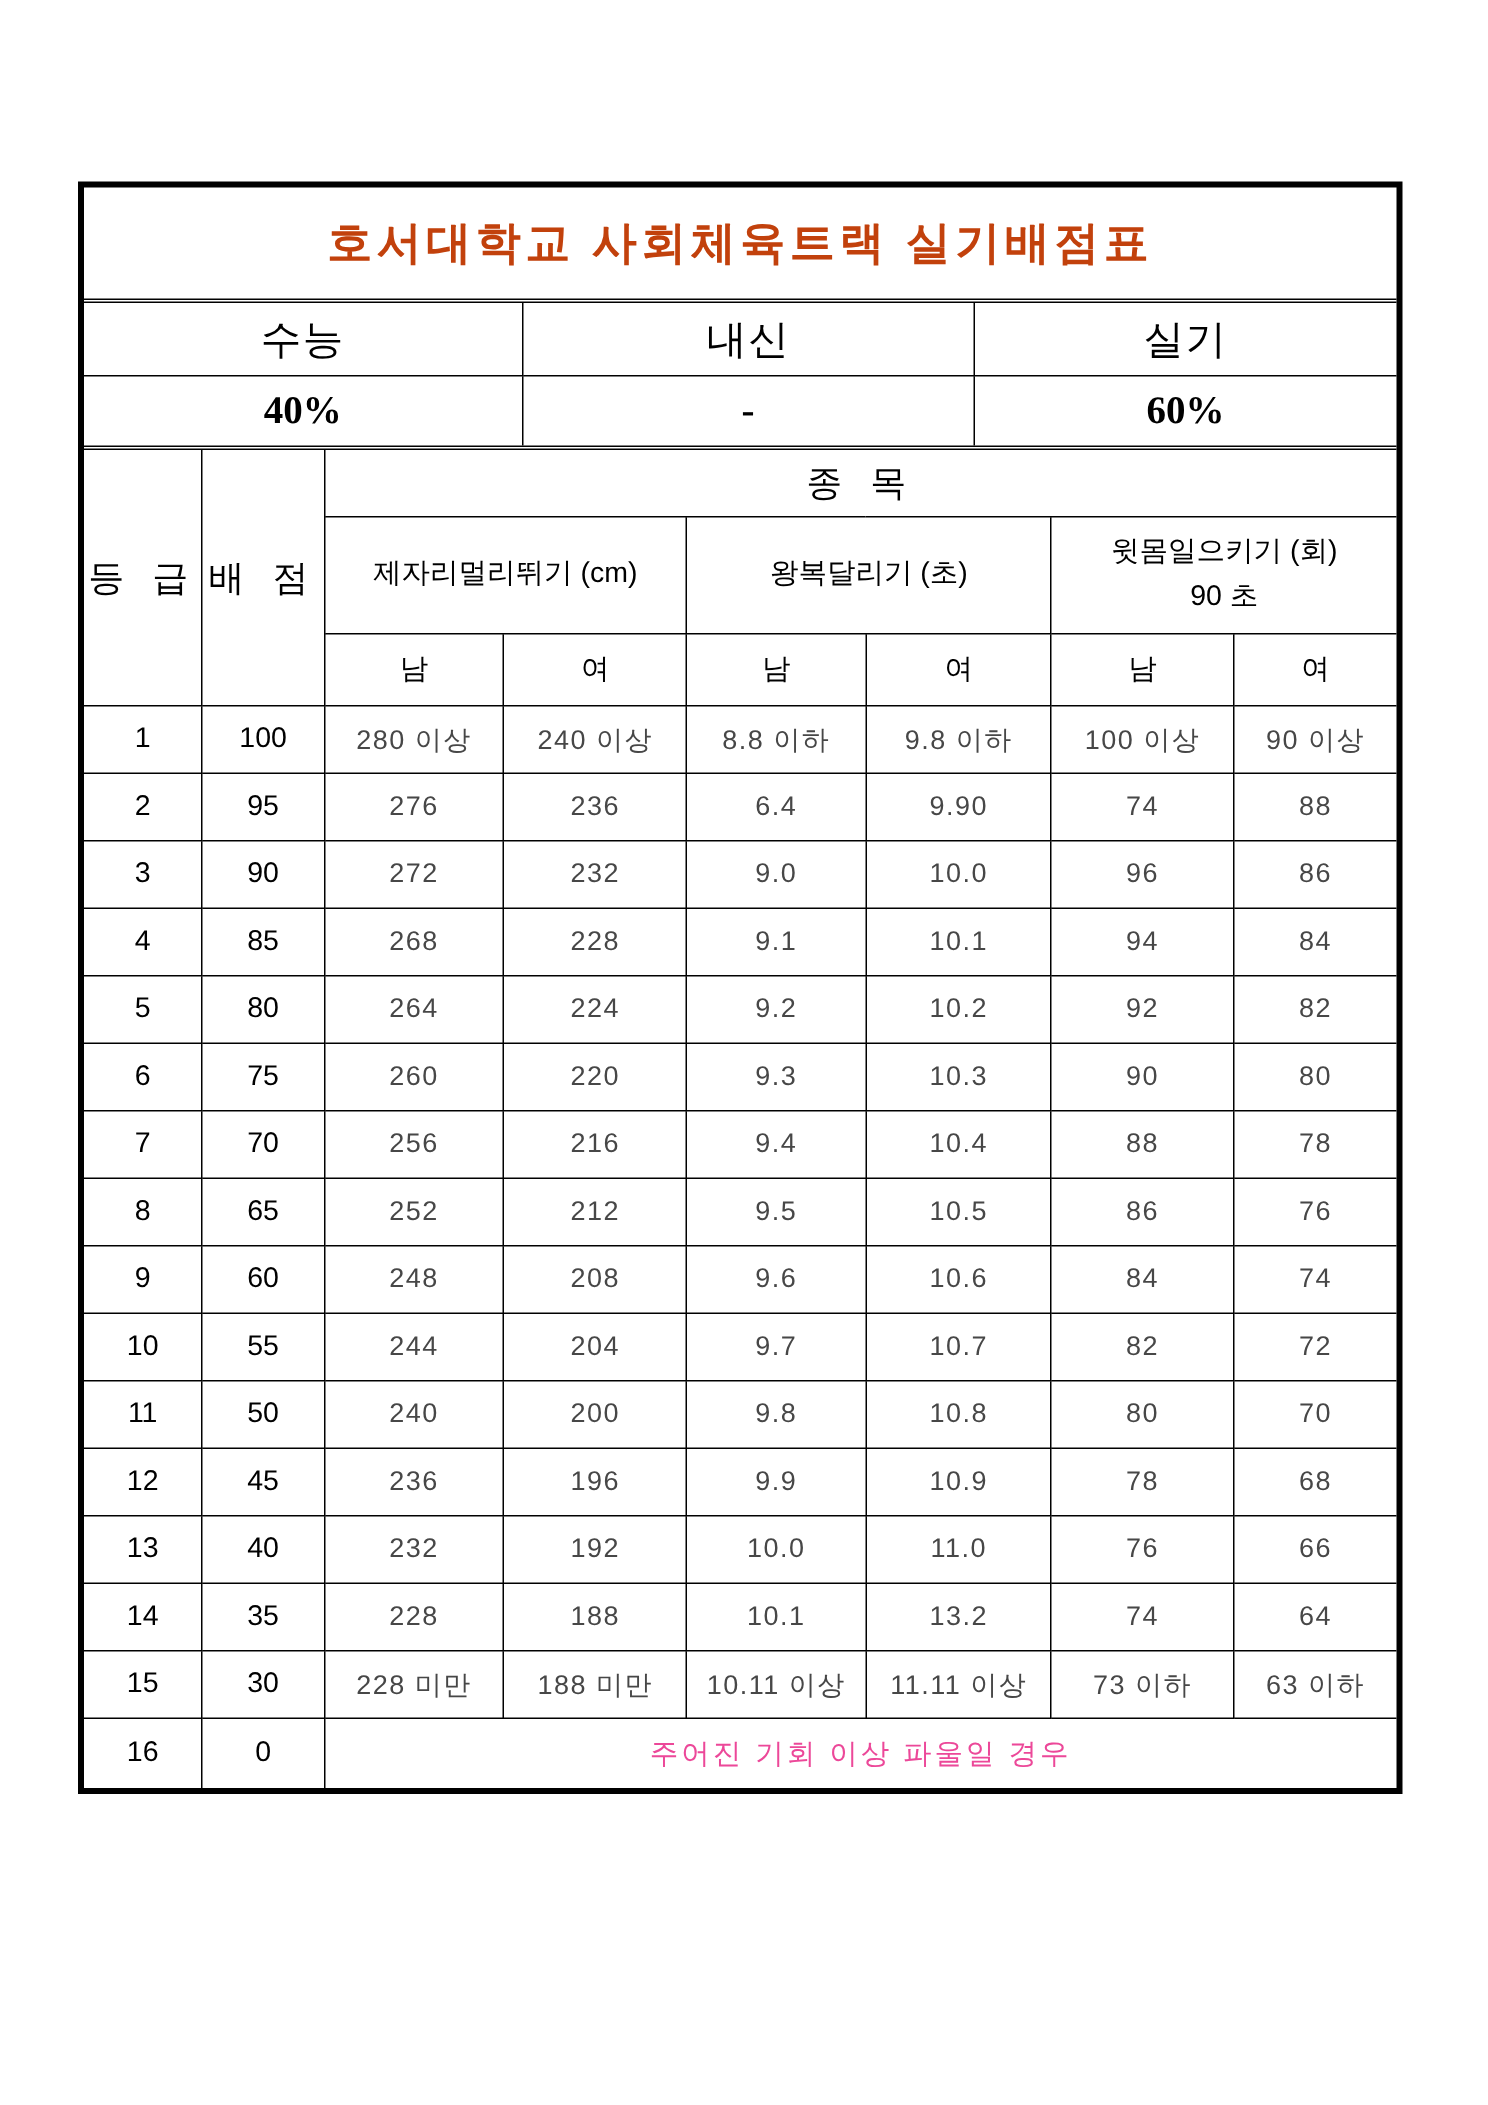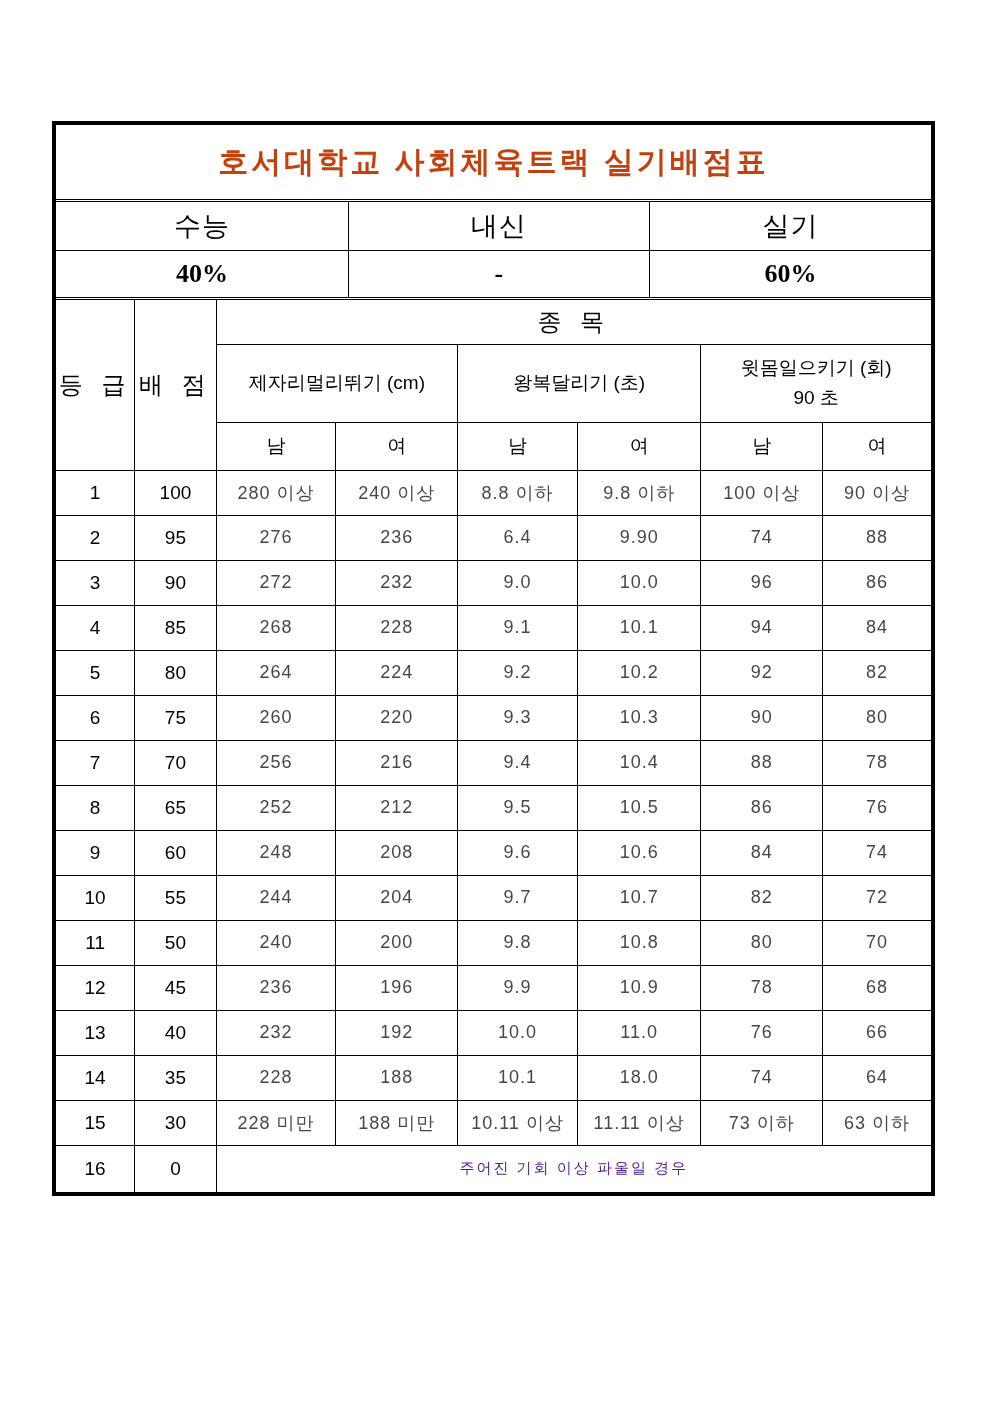--- a/index.html
+++ b/index.html
@@ -130,21 +130,21 @@
     vertical-align: middle;
     font-weight: normal;
   }
   .row-event th { height: 44px; font-size: 24px; letter-spacing: 6px; }
   .row-species th { height: 78px; font-size: 19px; line-height: 1.6; }
   .row-gender th { height: 48px; font-size: 19px; }
   .h-side { font-size: 20px; letter-spacing: 4px; }
   .data-row td { height: 45px; }
   .c-grade, .c-pts { font-size: 19px; color: #000; }
   .c-val { font-size: 18px; color: #474747; letter-spacing: 1px; }
-  .c-merged { font-size: 15px; color: #4c1d95; letter-spacing: 2px; }
+  .c-merged { font-size: 19px; color: #ec4899; letter-spacing: 2px; }
   .last-row td { height: 47px; }
 </style>
 </head>
 <body>
 
 <div class="page">
   <div class="frame">
 
 
     <div class="title-section">
@@ -340,21 +340,21 @@
           <td class="c-val">11.0</td>
           <td class="c-val">76</td>
           <td class="c-val">66</td>
         </tr>
         <tr class="data-row">
           <td class="c-grade">14</td>
           <td class="c-pts">35</td>
           <td class="c-val">228</td>
           <td class="c-val">188</td>
           <td class="c-val">10.1</td>
-          <td class="c-val">18.0</td>
+          <td class="c-val">13.2</td>
           <td class="c-val">74</td>
           <td class="c-val">64</td>
         </tr>
         <tr class="data-row">
           <td class="c-grade">15</td>
           <td class="c-pts">30</td>
           <td class="c-val">228 미만</td>
           <td class="c-val">188 미만</td>
           <td class="c-val">10.11 이상</td>
           <td class="c-val">11.11 이상</td>

